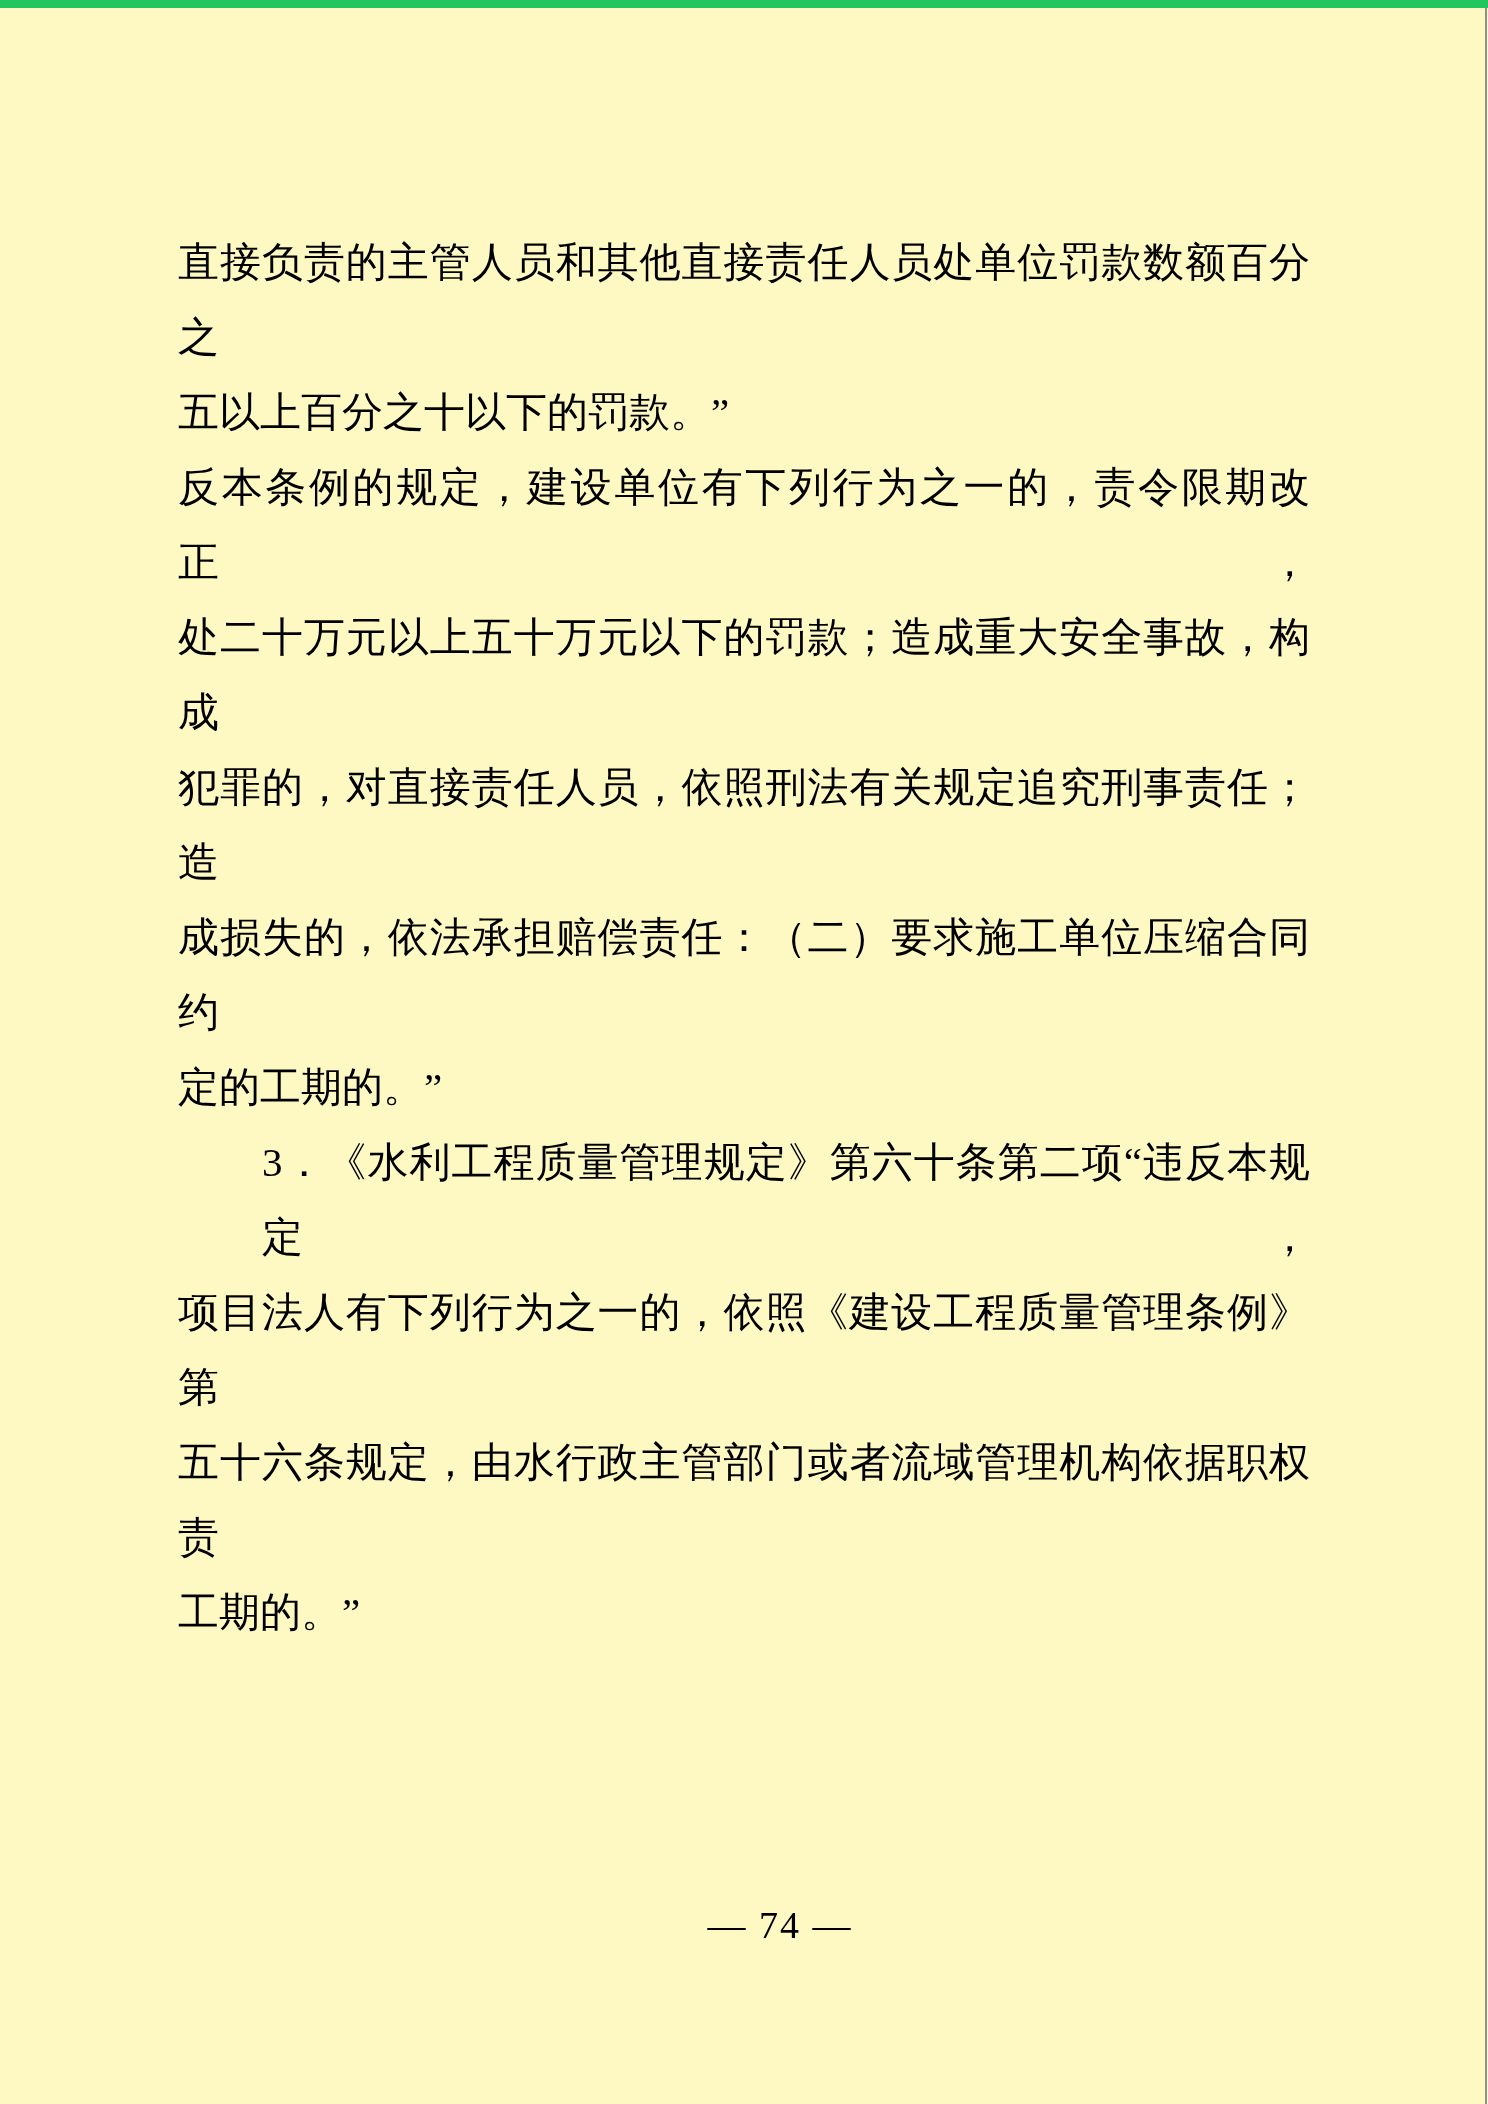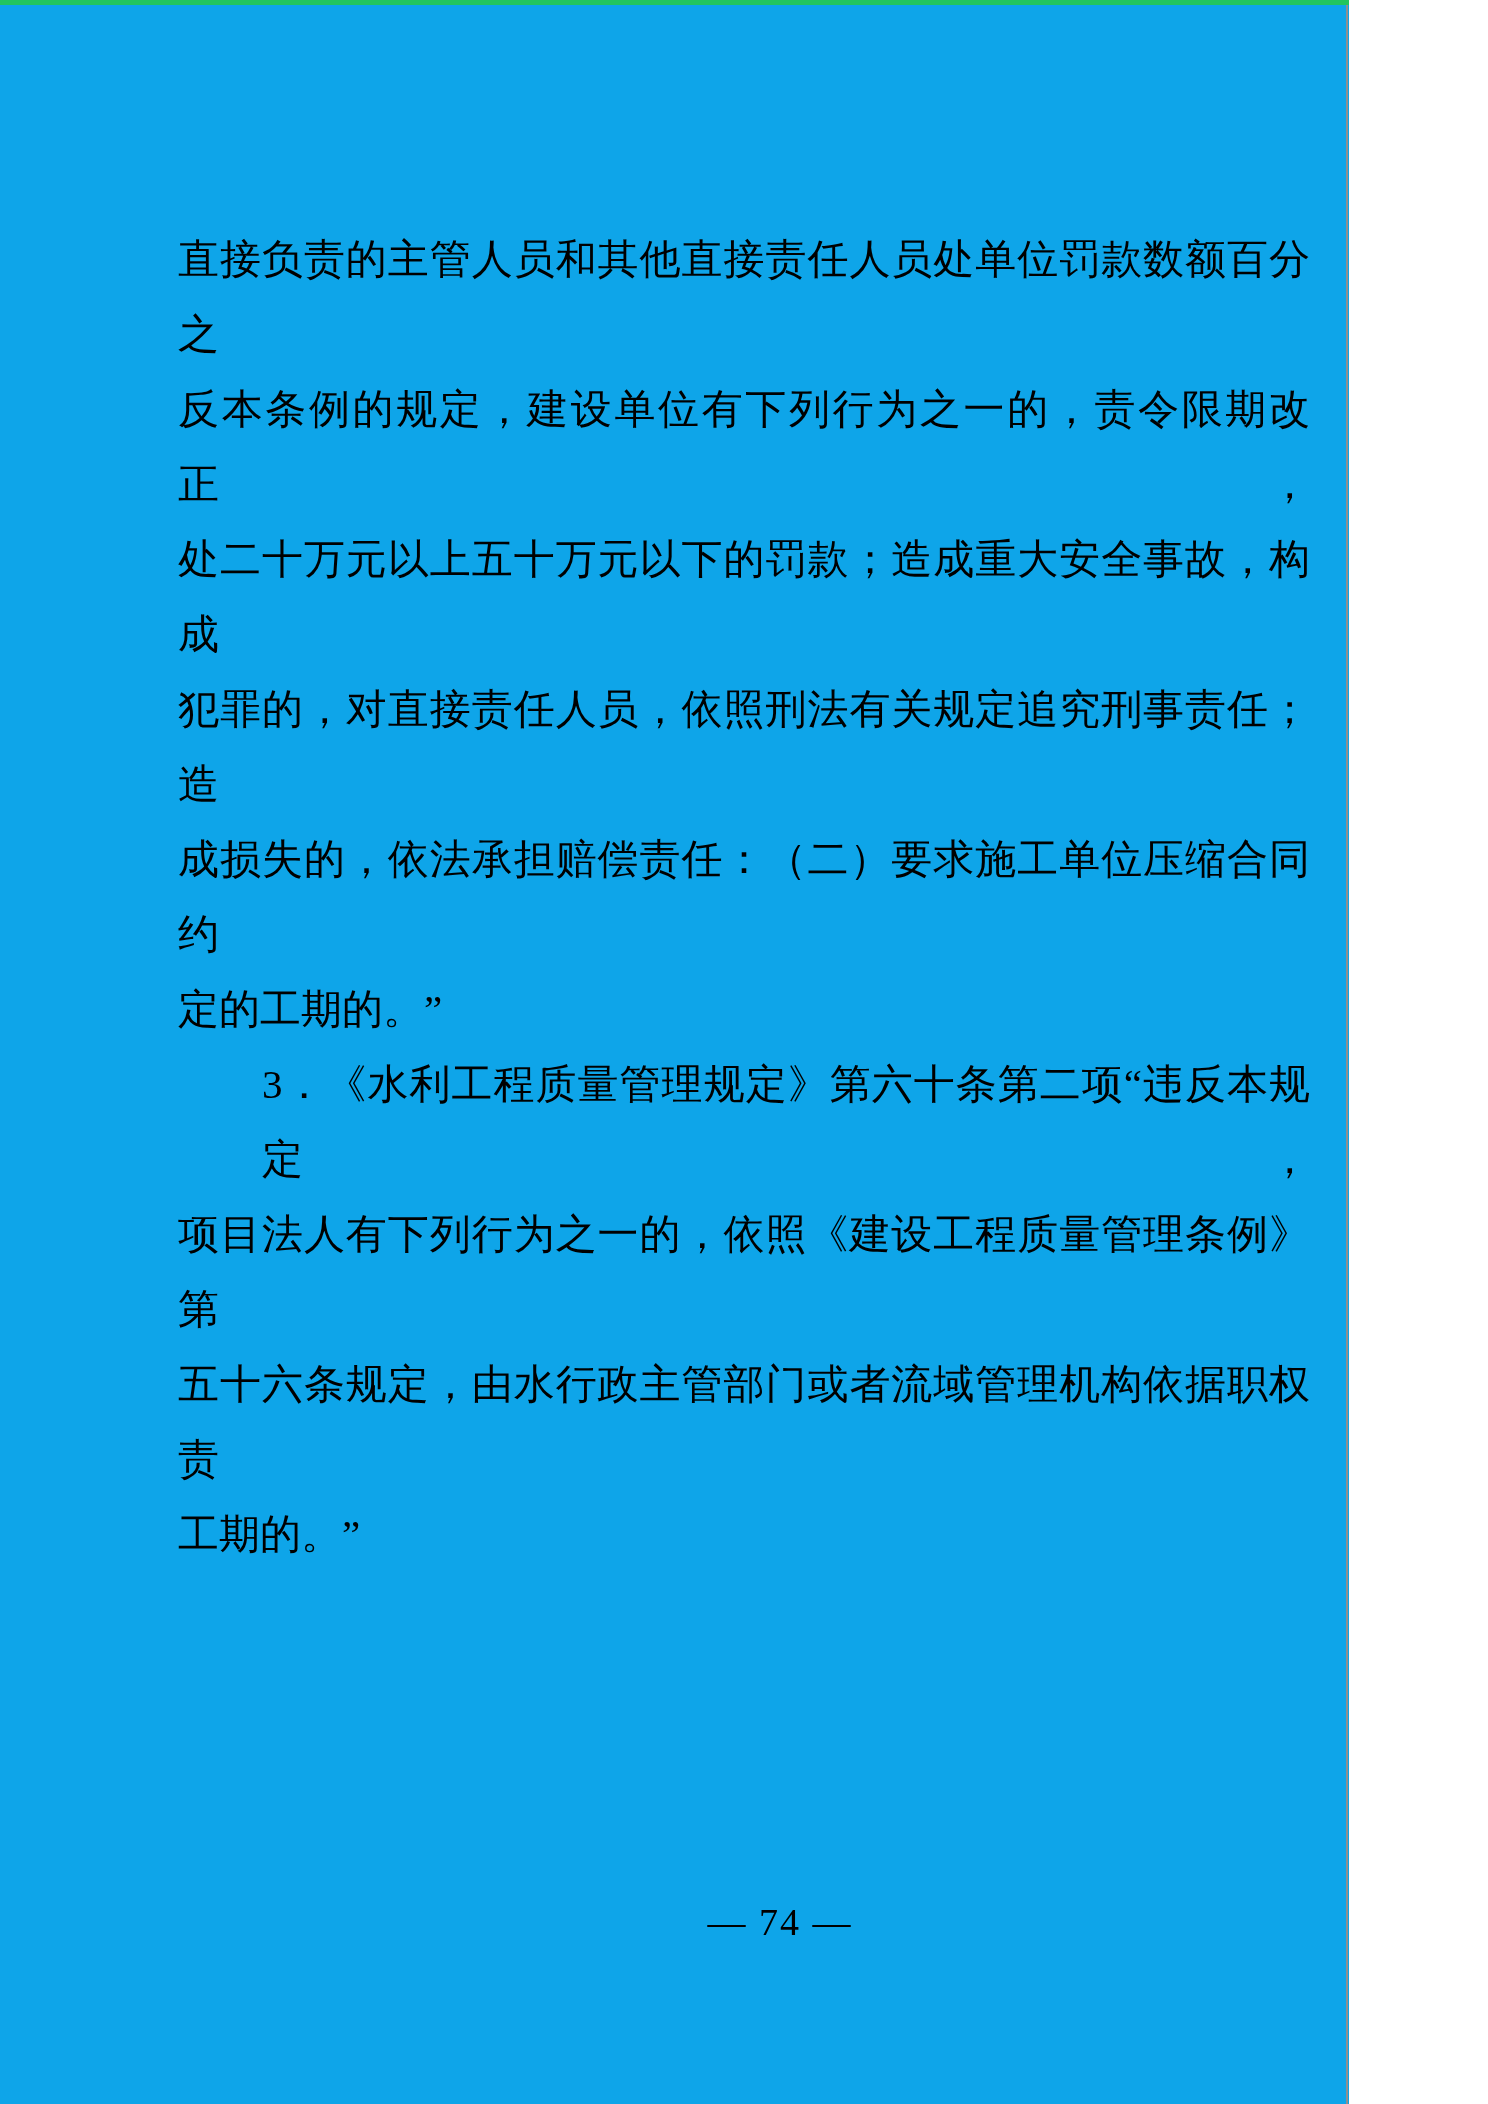--- a/index.html
+++ b/index.html
@@ -1,20 +1,20 @@
 <!DOCTYPE html>
 <html><head>
 <meta charset="utf-8">
 <style>
   html,body { margin:0; padding:0; background:#fff; }
   .page {
     position:relative;
-    width:1349px; height:2104px;
-    background:#0ea5e9;
-    border-top:5px solid #22c55e;
+    width:1488px; height:2104px;
+    background:#fef9c3;
+    border-top:8px solid #22c55e;
     box-sizing:border-box;
     font-family:"Liberation Serif","DejaVu Serif",serif;
     color:#000;
     overflow:hidden;
   }
   .right-line {
     position:absolute; top:-4px; right:1px;
     width:2px; height:2104px;
     background:#8f8f8f;
   }
@@ -32,20 +32,21 @@
   }
 </style>
 </head>
 <body>
 
 <div class="page">
   <div class="right-line"></div>
 
   <div class="content">
     <div class="ln j"><span class="bp"></span><span>直接负责的主管人员和其他直接责任人员处单位罚款数额百分之</span></div>
+    <div class="ln"><span class="bp"></span><span>五以上百分之十以下的罚款。”</span></div>
     <div class="ln j"><span class="bp"></span><span>反本条例的规定，建设单位有下列行为之一的，责令限期改正，</span></div>
     <div class="ln j"><span class="bp"></span><span>处二十万元以上五十万元以下的罚款；造成重大安全事故，构成</span></div>
     <div class="ln j"><span class="bp"></span><span>犯罪的，对直接责任人员，依照刑法有关规定追究刑事责任；造</span></div>
     <div class="ln j"><span class="bp"></span><span>成损失的，依法承担赔偿责任：（二）要求施工单位压缩合同约</span></div>
     <div class="ln"><span class="bp"></span><span>定的工期的。”</span></div>
     <div class="ln j ind"><span class="bp"></span><span>3．《水利工程质量管理规定》第六十条第二项“违反本规定，</span></div>
     <div class="ln j"><span class="bp"></span><span>项目法人有下列行为之一的，依照《建设工程质量管理条例》第</span></div>
     <div class="ln j"><span class="bp"></span><span>五十六条规定，由水行政主管部门或者流域管理机构依据职权责</span></div>
     <div class="ln"><span class="bp"></span><span>工期的。”</span></div>
     <div class="ln j"><span class="bp"></span></div>

